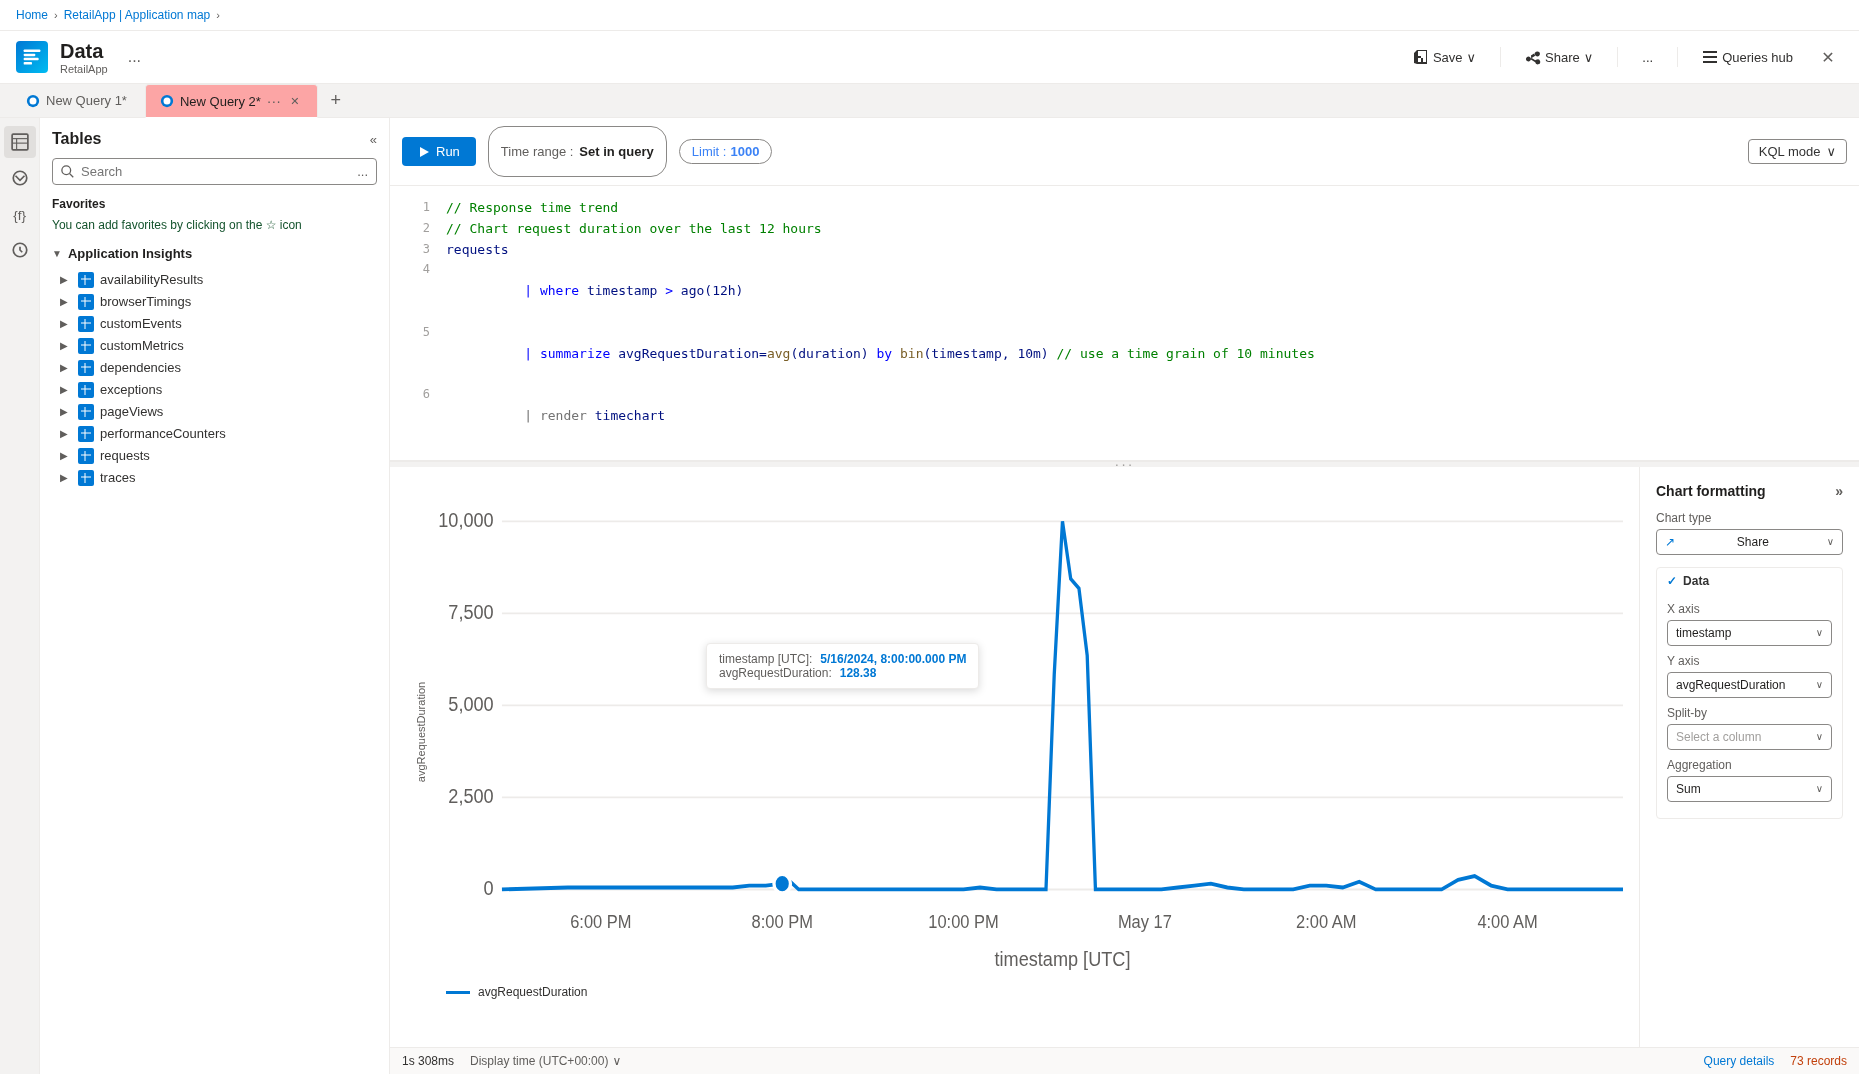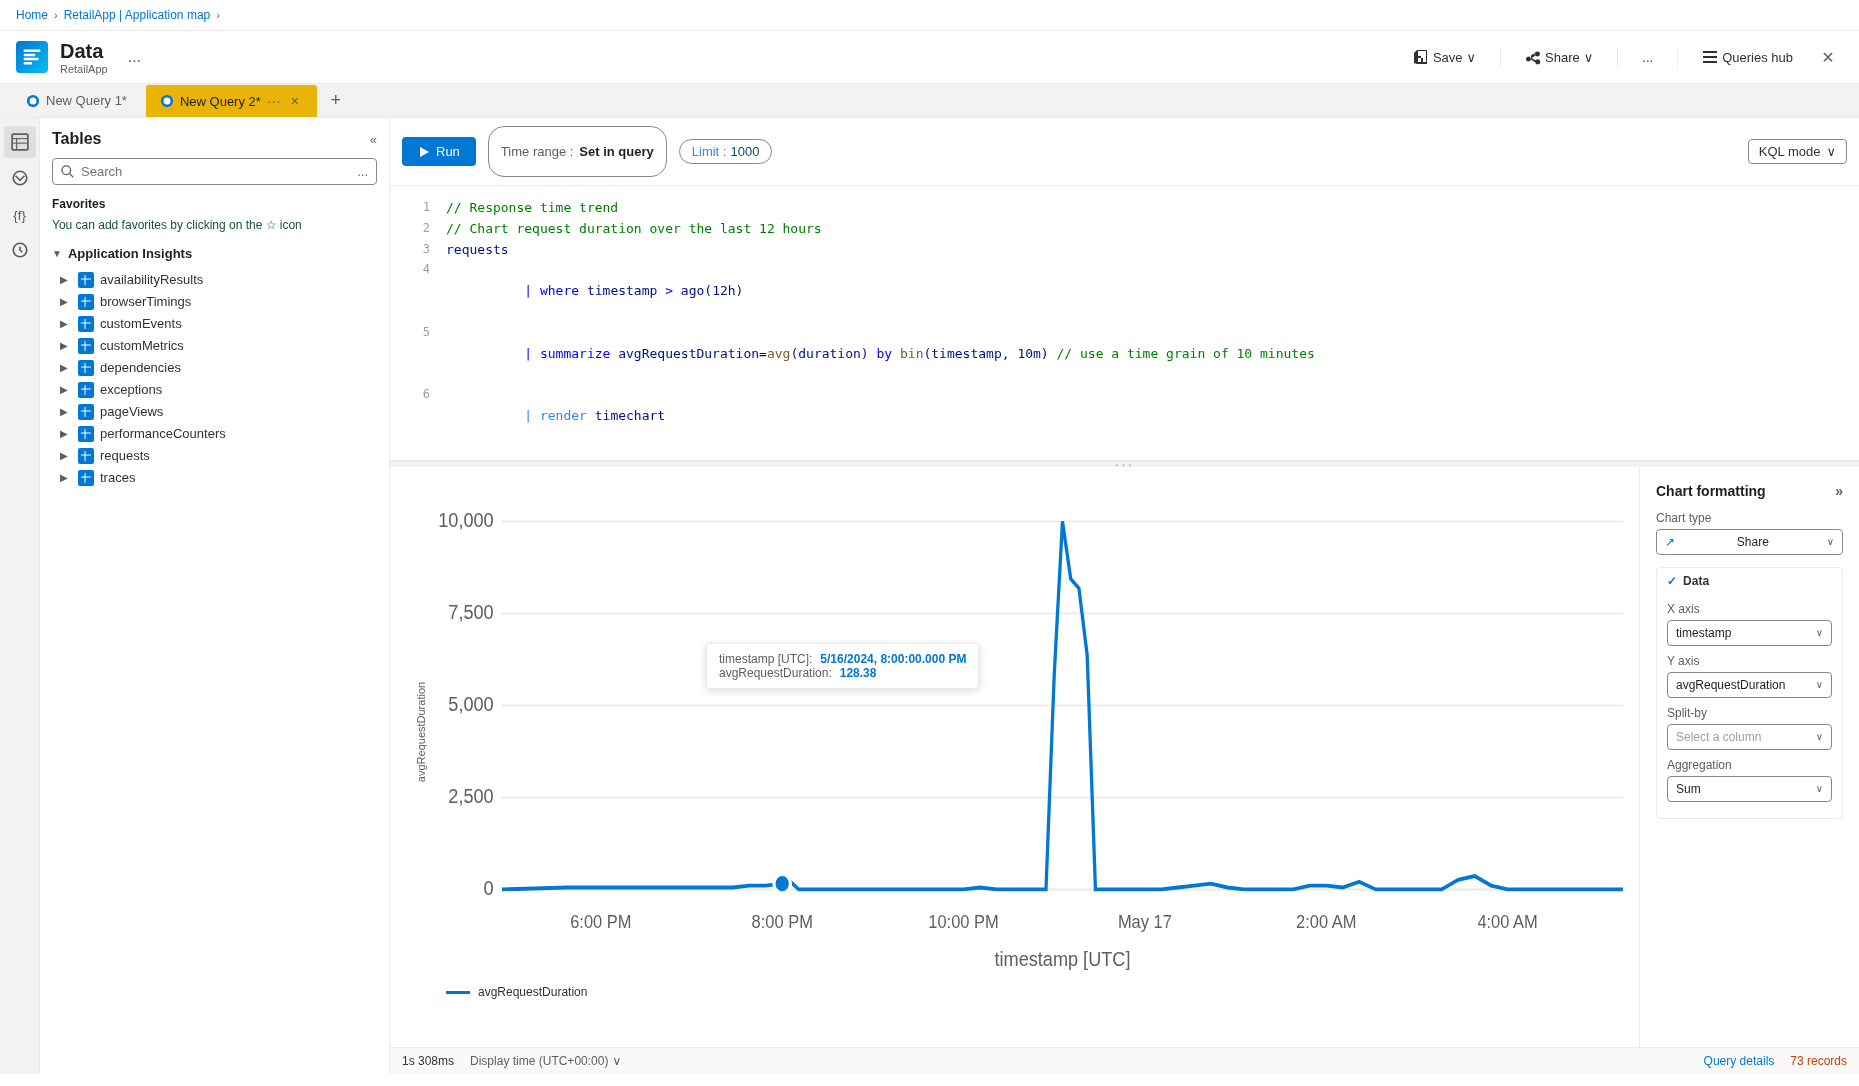--- a/index.html
+++ b/index.html
@@ -21,21 +21,21 @@
     .header-dots { margin-left: 8px; color: #605e5c; cursor: pointer; font-size: 16px; }
     .header-actions { margin-left: auto; display: flex; align-items: center; gap: 16px; }
     .header-btn { display: flex; align-items: center; gap: 4px; cursor: pointer; color: #323130; font-size: 13px; padding: 4px 8px; border-radius: 4px; }
     .header-btn svg { width: 16px; height: 16px; }
     .header-sep { width: 1px; height: 20px; background: #edebe9; }
     .close-btn { width: 30px; height: 30px; display: flex; align-items: center; justify-content: center; cursor: pointer; color: #605e5c; border-radius: 4px; font-size: 16px; }
 
     
     .tabs-bar { display: flex; align-items: center; border-bottom: 1px solid #edebe9; background: #f3f2f1; padding: 0 12px; gap: 4px; }
     .tab { display: flex; align-items: center; gap: 6px; padding: 8px 14px; cursor: pointer; border-radius: 4px 4px 0 0; font-size: 13px; color: #605e5c; position: relative; min-width: 120px; }
-    .tab.active { background: #eab308; border: 1px solid #edebe9; border-bottom: 1px solid #fff; color: #201f1e; margin-bottom: -1px; }
+    .tab.active { background: #fca5a5; border: 1px solid #edebe9; border-bottom: 1px solid #fff; color: #201f1e; margin-bottom: -1px; }
     .tab .tab-close { margin-left: auto; width: 16px; height: 16px; display: flex; align-items: center; justify-content: center; border-radius: 2px; font-size: 11px; color: #605e5c; }
     .tab .tab-dots { font-size: 14px; color: #605e5c; }
     .tab-add { width: 28px; height: 28px; display: flex; align-items: center; justify-content: center; cursor: pointer; border-radius: 4px; color: #605e5c; font-size: 18px; }
 
     
     .main-layout { display: flex; height: calc(1086px - 130px); }
 
     
     .sidebar { width: 390px; border-right: 1px solid #edebe9; display: flex; flex-direction: column; overflow: hidden; }
     .sidebar-icons { width: 40px; background: #f3f2f1; border-right: 1px solid #edebe9; display: flex; flex-direction: column; align-items: center; padding-top: 8px; gap: 4px; flex-shrink: 0; }
@@ -65,21 +65,21 @@
 
     
     .query-area { flex: 1; display: flex; flex-direction: column; overflow: hidden; }
     .query-toolbar { display: flex; align-items: center; padding: 8px 12px; gap: 12px; border-bottom: 1px solid #edebe9; }
     .run-btn { background: #0078d4; color: white; border: none; border-radius: 4px; padding: 7px 16px; display: flex; align-items: center; gap: 6px; cursor: pointer; font-size: 13px; font-weight: 500; }
     .time-range-pill { display: flex; align-items: center; gap: 6px; border: 1px solid #8a8886; border-radius: 16px; padding: 17px 12px; font-size: 13px; cursor: pointer; }
     .time-range-label { color: #605e5c; }
     .time-range-value { font-weight: 600; color: #201f1e; }
     .limit-pill { display: flex; align-items: center; gap: 4px; border: 1px solid #8a8886; border-radius: 16px; padding: 4px 12px; font-size: 13px; cursor: pointer; }
     .limit-label { color: #3b82f6; }
-    .limit-value { font-weight: 400; color: #0c4a6e; }
+    .limit-value { font-weight: 700; color: #3b82f6; }
     .kql-mode-selector { margin-left: auto; display: flex; align-items: center; border: 1px solid #8a8886; border-radius: 4px; padding: 4px 10px; font-size: 13px; cursor: pointer; gap: 6px; }
 
     
     .code-editor { padding: 12px 0; font-family: 'Consolas', monospace; font-size: 13px; line-height: 1.6; background: #fff; flex-shrink: 0; position: relative; }
     .code-line { display: flex; padding: 0 12px; }
     .line-num { width: 28px; color: #a19f9d; text-align: right; margin-right: 16px; flex-shrink: 0; font-size: 12px; }
     .code-content { flex: 1; white-space: pre; }
     .c-comment { color: #008000; }
     .c-default { color: #001080; }
 
@@ -413,21 +413,21 @@
       </div>
       <div class="code-line">
         <span class="line-num">5</span>
         <span class="code-content">
           <span style="color:#0000ff;">| summarize</span><span style="color:#001080;"> avgRequestDuration=</span><span style="color:#795e26;">avg</span><span style="color:#001080;">(duration) </span><span style="color:#0000ff;">by</span><span style="color:#001080;"> </span><span style="color:#795e26;">bin</span><span style="color:#001080;">(timestamp, 10m) </span><span style="color:#008000;">// use a time grain of 10 minutes</span>
         </span>
       </div>
       <div class="code-line">
         <span class="line-num">6</span>
         <span class="code-content">
-          <span style="color:#3b82f6;">| render</span><span style="color:#001080;"> timechart</span>
+          <span style="color:#737373;">| render</span><span style="color:#001080;"> timechart</span>
         </span>
       </div>
     </div>
 
     <div class="results-area">
       <div class="results-drag">
         <span class="results-drag-dots">···</span>
       </div>
 
       <div class="chart-container">

